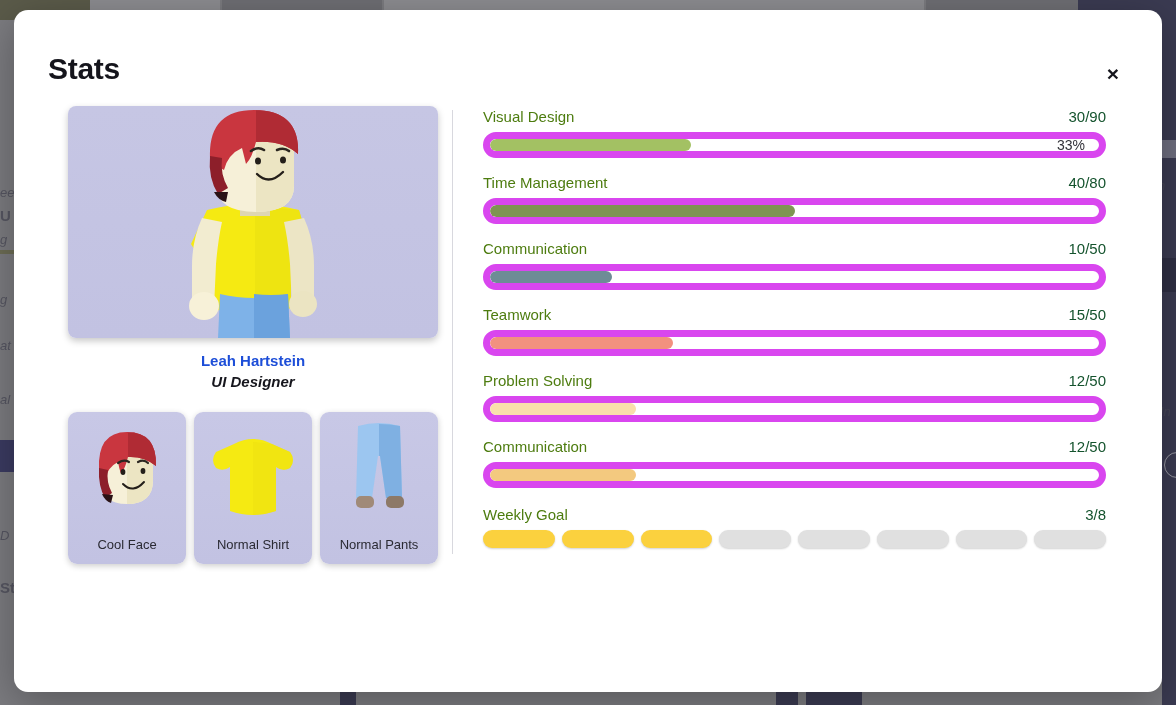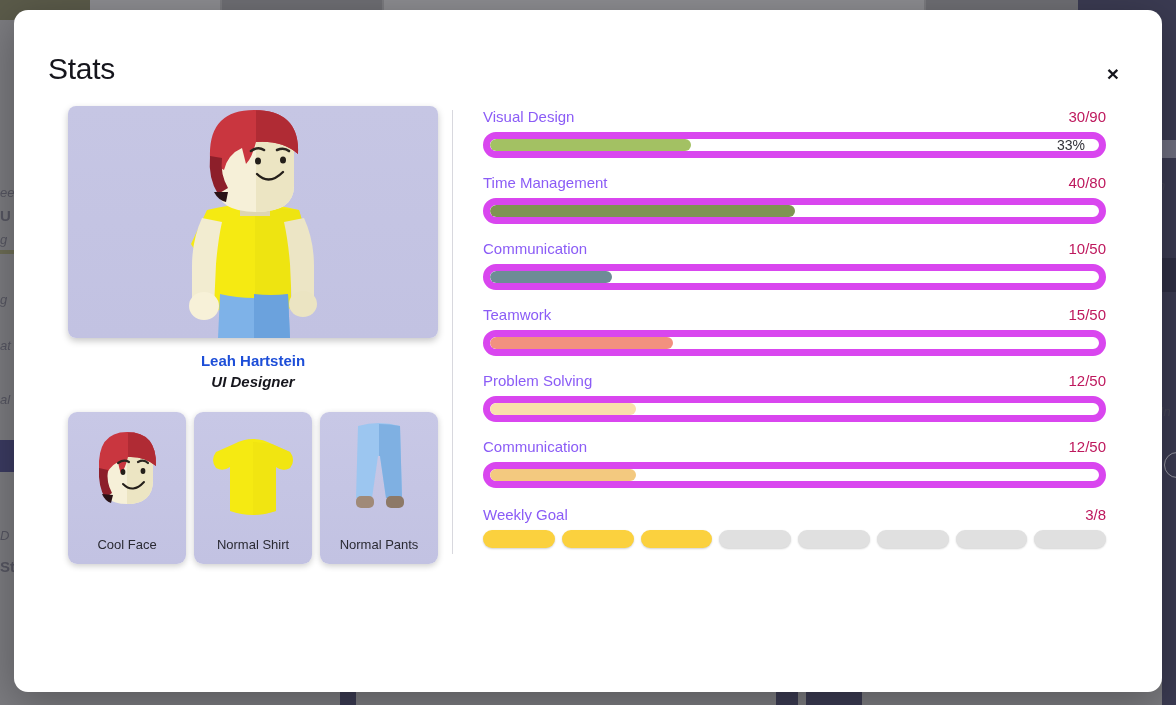--- a/index.html
+++ b/index.html
@@ -53,21 +53,21 @@
 
   #modal-header {
     position: relative;
     height: 96px;
   }
   #modal-title {
     position: absolute;
     left: 34px;
     top: 42px;
     font-size: 30px;
-    font-weight: 400;
+    font-weight: 700;
     color: #15151c;
     letter-spacing: -0.3px;
   }
   #close-button {
     position: absolute;
     right: 36px;
     top: 50px;
     width: 26px;
     height: 26px;
     display: flex;
@@ -179,25 +179,25 @@
   .stat-row { margin-bottom: 16px; }
 
   .stat-head {
     display: flex;
     justify-content: space-between;
     align-items: baseline;
     margin-bottom: 7px;
   }
   .stat-label {
     font-size: 15px;
-    color: #8b5cf6;
+    color: #4d7c0f;
   }
   .stat-value {
     font-size: 15px;
-    color: #be185d;
+    color: #14532d;
   }
 
   .stat-track {
     position: relative;
     height: 26px;
     border: 7px solid #d946ef;
     border-radius: 14px;
     background: #ffffff;
     overflow: hidden;
   }
@@ -253,21 +253,21 @@
   <div class="bg-circle" style="left:1164px;top:452px;width:26px;height:26px;"></div>
 <div class="bg-ghost-text" style="left: 1148px; top: 178px;">igh</div>
     <div class="bg-ghost-text" style="left: 1148px; top: 348px;">ur</div>
     <div class="bg-ghost-text" style="left: 1160px; top: 404px;">In</div>
     <div class="bg-ghost-text" style="left: 0px; top: 185px;">ee</div>
     <div class="bg-ghost-text bold" style="left: 0px; top: 207px;">U</div>
     <div class="bg-ghost-text" style="left: 0px; top: 232px;">g</div>
     <div class="bg-ghost-text" style="left: 0px; top: 292px;">g</div>
     <div class="bg-ghost-text" style="left: 0px; top: 338px;">at</div>
     <div class="bg-ghost-text" style="left: 0px; top: 392px;">al</div>
-    <div class="bg-ghost-text bold" style="left: 0px; top: 558px;">St</div>
+    <div class="bg-ghost-text bold" style="left: 0px; top: 579px;">St</div>
     <div class="bg-ghost-text" style="left: 0px; top: 528px;">D</div>
   </div>
 
 <div id="modal">
 
   <div id="modal-header">
     <div id="modal-title">Stats</div>
     <button id="close-button">×</button>
   </div>
 

